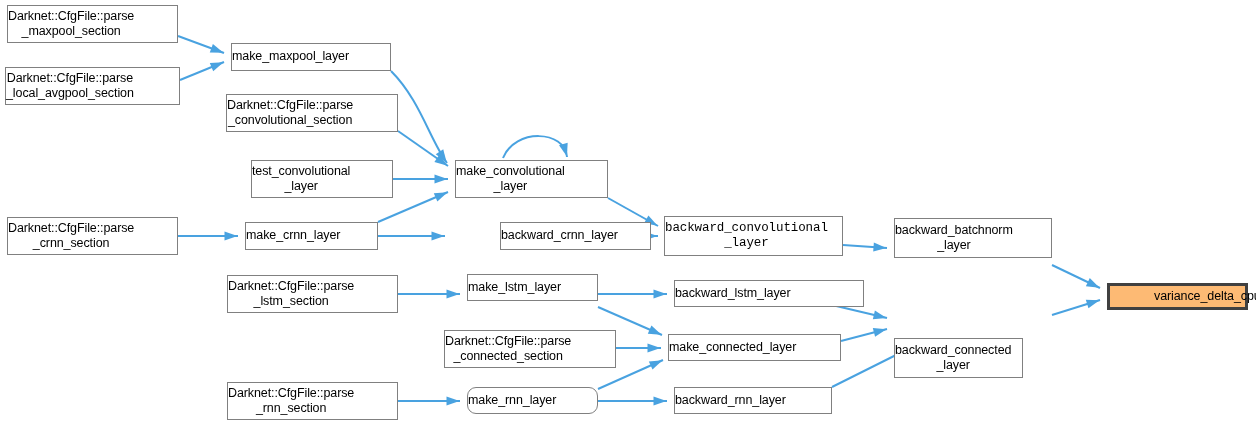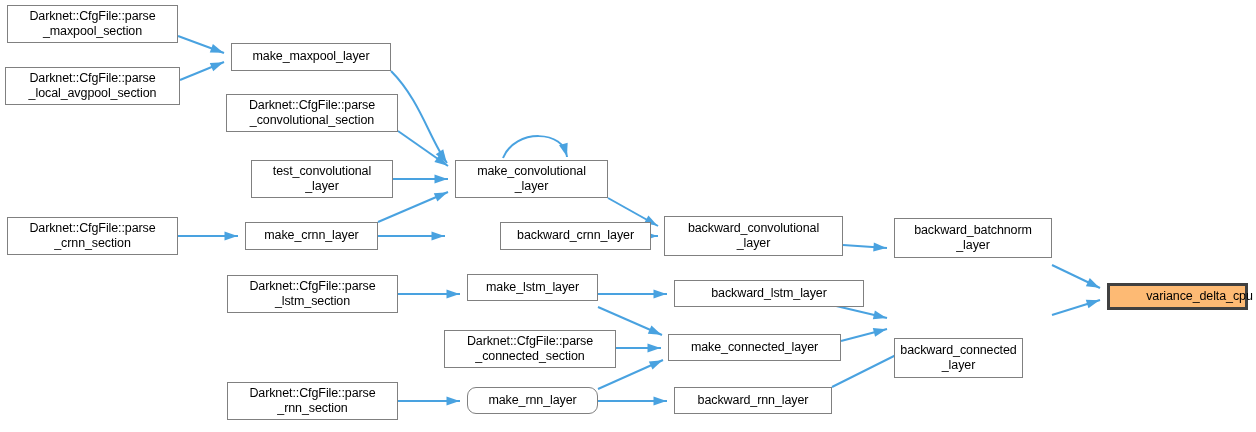--- a/index.html
+++ b/index.html
@@ -27,21 +27,20 @@
     position: absolute;
     box-sizing: border-box;
     border: 1px solid #808080;
     background: #ffffff;
     color: #000000;
     font-family: "Liberation Sans", sans-serif;
     font-size: 12.5px;
     line-height: 1.22;
     display: flex;
     align-items: center;
-    justify-content: center;
     text-align: center;
     white-space: pre-line;
     letter-spacing: -0.1px;
   }
   .node-box.highlight {
     background: #fdba74;
     border: 3px solid #404040;
     padding-left: 44px;
   }
   .edge-line {
@@ -120,21 +119,21 @@
       <div class="node-box" style="left: 226px; top: 94px; width: 172px; height: 38px;"><span>Darknet::CfgFile::parse
 _convolutional_section</span></div>
       <div class="node-box" style="left: 242px; top: 160px; width: 142px; height: 38px; margin-left: 9px;"><span>test_convolutional
 _layer</span></div>
       <div class="node-box" style="left: 455px; top: 160px; width: 153px; height: 38px;"><span>make_convolutional
 _layer</span></div>
       <div class="node-box" style="left: 7px; top: 217px; width: 171px; height: 38px;"><span>Darknet::CfgFile::parse
 _crnn_section</span></div>
       <div class="node-box" style="left: 245px; top: 222px; width: 133px; height: 28px;"><span>make_crnn_layer</span></div>
       <div class="node-box" style="left: 452px; top: 222px; width: 151px; height: 28px; margin-left: 48px;"><span>backward_crnn_layer</span></div>
-      <div class="node-box" style="left: 664px; top: 216px; width: 179px; height: 40px;"><span>backward_convolutional
+      <div class="node-box" style="left: 664px; top: 216px; width: 179px; height: 40px; font-family: Liberation Mono, monospace;"><span>backward_convolutional
 _layer</span></div>
       <div class="node-box" style="left: 894px; top: 218px; width: 158px; height: 40px;"><span>backward_batchnorm
 _layer</span></div>
       <div class="node-box highlight" style="left: 1107px; top: 283px; width: 141px; height: 27px;"><span>variance_delta_cpu</span></div>
       <div class="node-box" style="left: 227px; top: 275px; width: 171px; height: 38px;"><span>Darknet::CfgFile::parse
 _lstm_section</span></div>
       <div class="node-box" style="left: 467px; top: 274px; width: 131px; height: 27px;"><span>make_lstm_layer</span></div>
       <div class="node-box" style="left: 674px; top: 280px; width: 190px; height: 27px;"><span>backward_lstm_layer</span></div>
       <div class="node-box" style="left: 894px; top: 305px; width: 129px; height: 40px; margin-top: 33px;"><span>backward_connected
 _layer</span></div>

